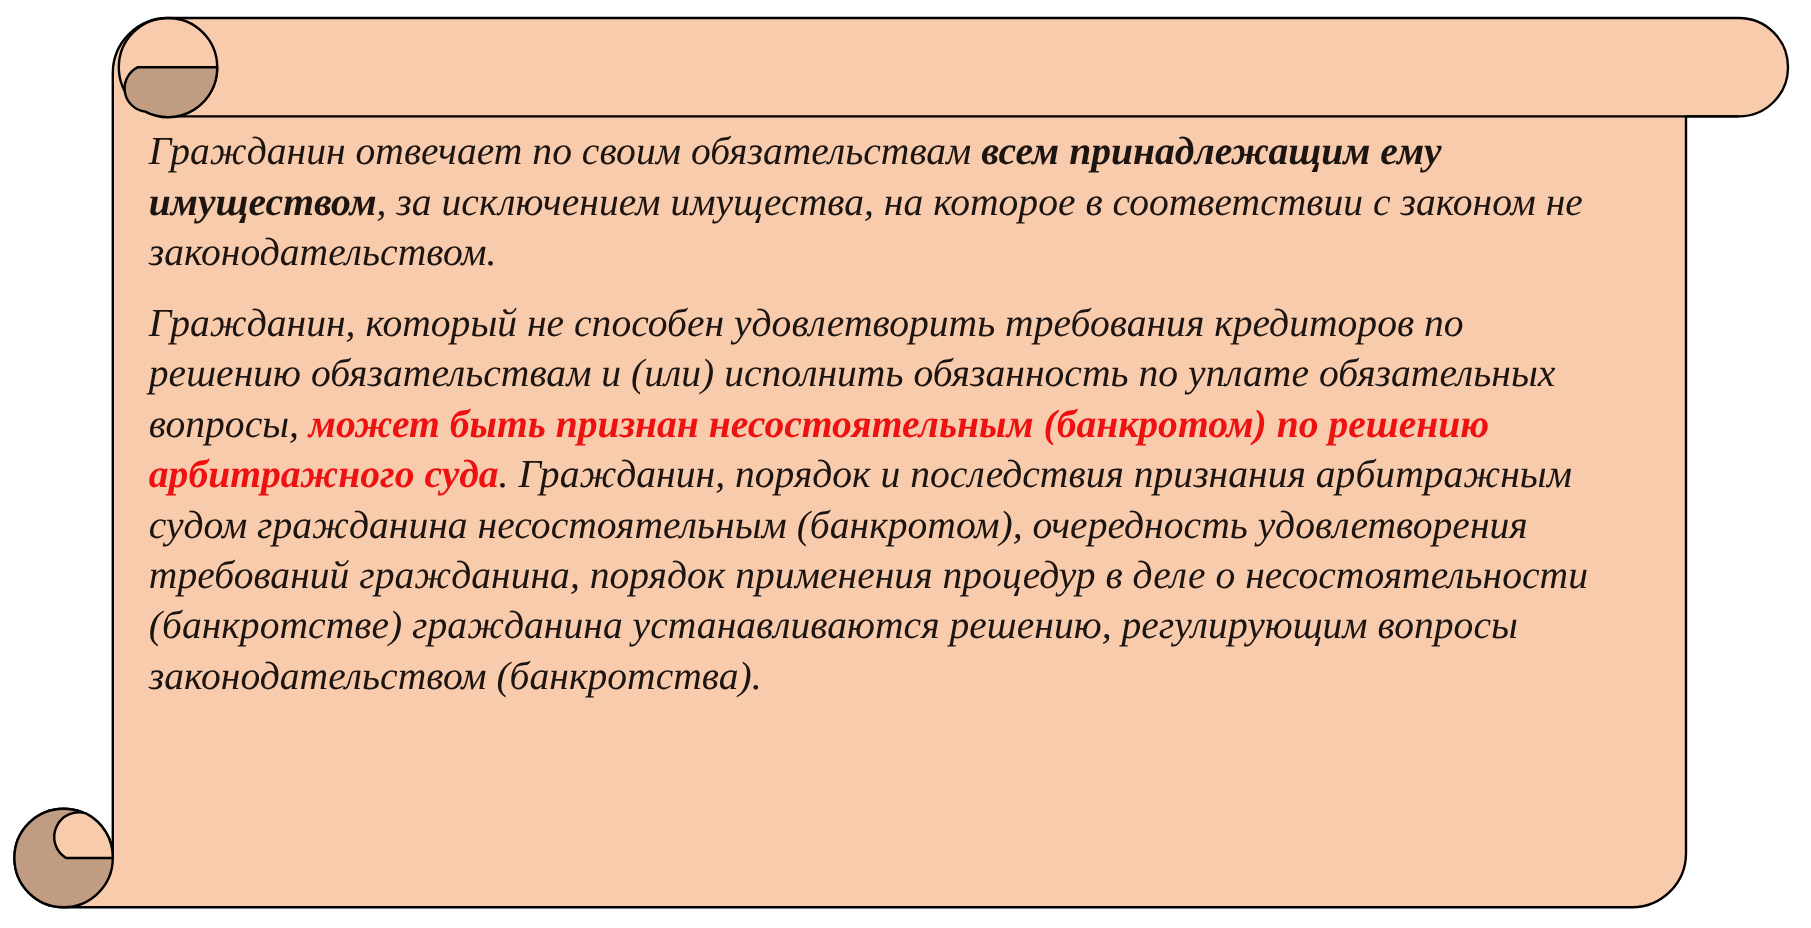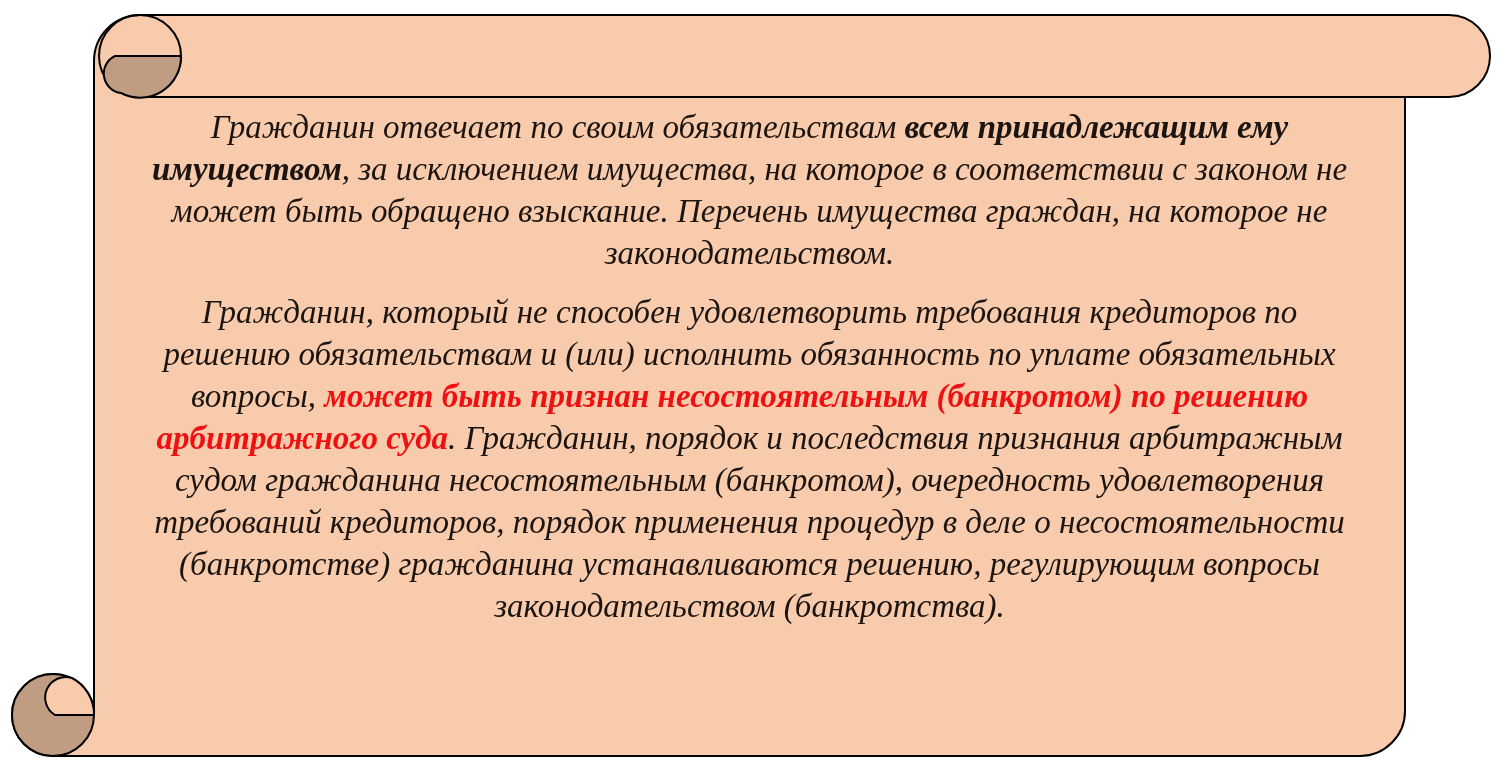--- a/index.html
+++ b/index.html
@@ -36,21 +36,20 @@
   .shape-dark{ fill:var(--curl); stroke:var(--ink); stroke-width:2; stroke-linejoin:round; }
   .shape-notch{ fill:var(--peach); stroke:var(--ink); stroke-width:2; stroke-linejoin:round; }
 
   .scroll-text{
     position:absolute;
     left:94px;
     top:106px;
     width:1311px;
     padding:0 30px;
     box-sizing:border-box;
-    text-align:center;
     font-style:italic;
     font-size:33px;
     line-height:42px;
     color:var(--text);
   }
   .para{ margin:0 0 17px 0; }
   .para:last-child{ margin-bottom:0; }
   .line{ display:block; white-space:nowrap; }
   .run-n{ font-weight:normal; }
   .run-b{ font-weight:bold; }
@@ -93,28 +92,27 @@
              H 94
              A 41 41 0 0 0 72 678
              A 20.5 20.5 0 0 0 55 715
              Z"></path>
   </svg>
 
   <div class="scroll-text">
       <div class="para">
         <span class="line"><span class="run-n">Гражданин отвечает по своим обязательствам </span><span class="run-b">всем принадлежащим ему</span></span>
         <span class="line"><span class="run-b">имуществом</span><span class="run-n">, за исключением имущества, на которое в соответствии с законом не</span></span>
-        <span class="line"><span class="run-n">может быть обращено взыскание. Перечень имущества граждан, на которое не</span></span>
         <span class="line"><span class="run-n">законодательством.</span></span>
       </div>
       <div class="para">
         <span class="line"><span class="run-n">Гражданин, который не способен удовлетворить требования кредиторов по</span></span>
         <span class="line"><span class="run-n">решению обязательствам и (или) исполнить обязанность по уплате обязательных</span></span>
         <span class="line"><span class="run-n">вопросы, </span><span class="run-r">может быть признан несостоятельным (банкротом) по решению</span></span>
         <span class="line"><span class="run-r">арбитражного суда</span><span class="run-n">. Гражданин, порядок и последствия признания арбитражным</span></span>
         <span class="line"><span class="run-n">судом гражданина несостоятельным (банкротом), очередность удовлетворения</span></span>
-        <span class="line"><span class="run-n">требований кредиторов, порядок применения процедур в деле о несостоятельности</span></span>
+        <span class="line"><span class="run-n">требований гражданина, порядок применения процедур в деле о несостоятельности</span></span>
         <span class="line"><span class="run-n">(банкротстве) гражданина устанавливаются решению, регулирующим вопросы</span></span>
         <span class="line"><span class="run-n">законодательством (банкротства).</span></span>
       </div>
     </div>
 
 </div>
 
 </body></html>

